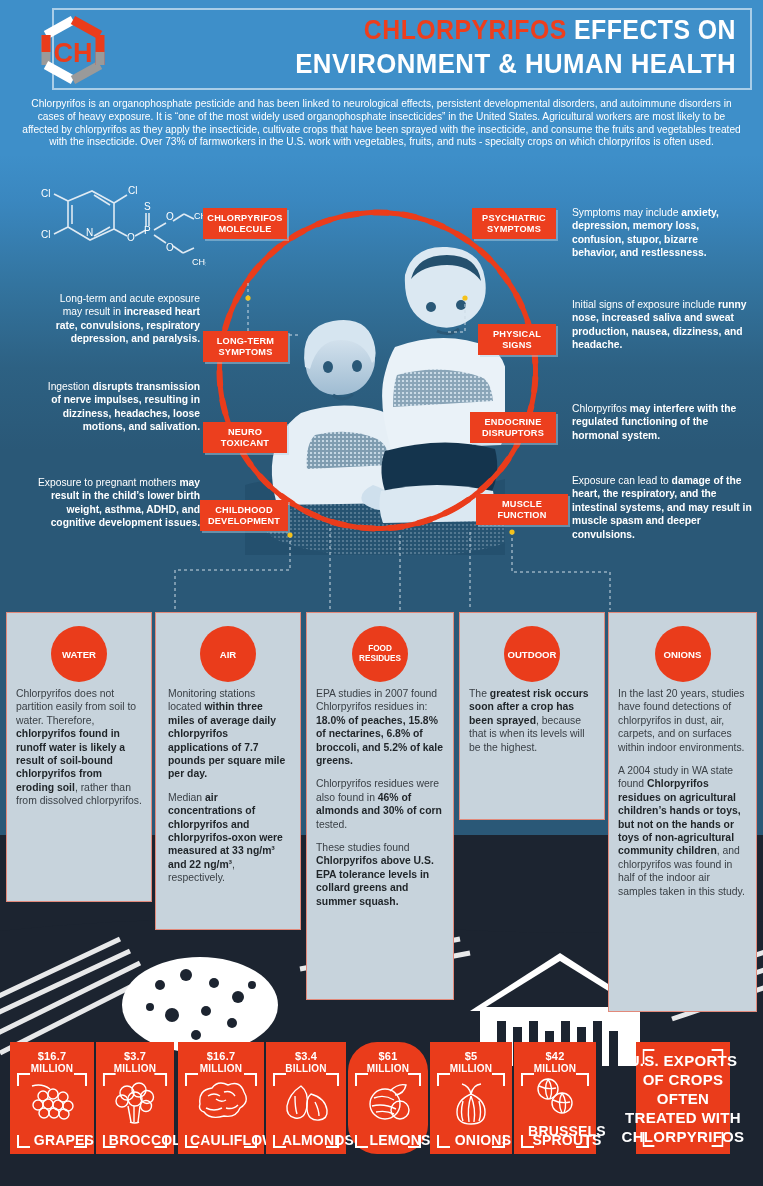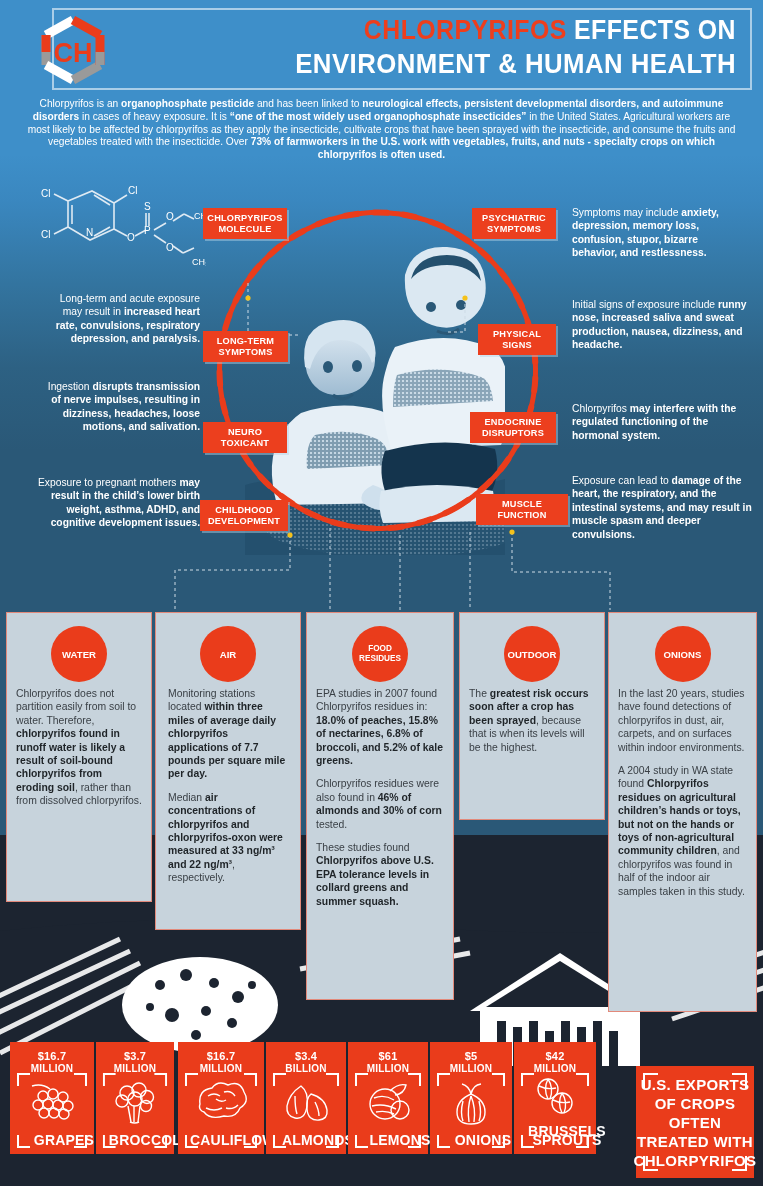--- a/index.html
+++ b/index.html
@@ -39,21 +39,21 @@
     font-size:27px; line-height:33px;
     font-stretch: condensed;
     transform: scaleX(0.92); transform-origin: right center;
   }
   .title-l2 { font-size:28px; }
   .title-red { color:#ed3e1d; }
   .intro {
     position:absolute; left:22px; top:98px; width:719px;
     text-align:center; color:#ffffff; font-size:10.2px; line-height:12.8px;
   }
-  .intro b { font-weight:bold; }
+  .intro b { font-weight:normal; }
 
   
   .mid { position:absolute; left:0; top:180px; width:763px; height:430px; }
   .chem { position:absolute; left:26px; top:3px; width:180px; height:86px; }
   .photo {
     position:absolute; left:245px; top:55px; width:260px; height:320px;
     overflow:hidden;
   }
   .ring-dots {
     position:absolute; left:215px; top:28px; width:325px; height:325px;
@@ -486,21 +486,21 @@
         <svg width="50" height="40" viewBox="0 0 50 40" fill="none" stroke="#fff" stroke-width="1.4">
           <path d="M20,4 q-12,8 -14,20 q-1,10 8,12 q10,2 12,-12 q2,-14 -6,-20 z"></path>
           <path d="M30,12 q14,4 16,16 q1,9 -8,10 q-11,1 -12,-11 q-1,-11 4,-15 z"></path>
           <path d="M14,14 q0,12 2,18"></path>
             <path d="M34,20 q4,8 4,14"></path>
         </svg>
       </div>
       <div class="crop-name">ALMONDS</div>
     </div>
 
-    <div class="crop" style="left:348px; width:80px;">
+    <div class="crop" style="left:348px; width:80px;border-radius:29px;">
       <div class="crop-amt">
         <span>$61</span>
         <span class="unit">MILLION</span>
       </div>
       <div class="brackets">
         <svg width="100%" height="100%" viewBox="0 0 68 77" preserveAspectRatio="none">
           <g stroke="#fff" stroke-width="2" fill="none">
             <path d="M2,14 L2,2 L14,2"></path>
               <path d="M54,2 L66,2 L66,14"></path>
             <path d="M2,63 L2,75 L14,75"></path>
@@ -573,21 +573,21 @@
             <path d="M7,10 q8,4 17,2"></path>
           <circle cx="30" cy="27" r="10"></circle>
           <path d="M30,17 q-5,10 0,20"></path>
             <path d="M30,17 q6,9 2,20"></path>
             <path d="M21,24 q8,4 17,2"></path>
         </svg>
       </div>
       <div class="crop-name">BRUSSELS<br>SPROUTS</div>
     </div>
 
-    <div class="exports" style="left:636px; width:118px;margin-top:24px;">
+    <div class="exports" style="left:636px; width:94px;">
       <div style="position:absolute;inset:6px;">
         <svg width="100%" height="100%" viewBox="0 0 106 100" preserveAspectRatio="none">
           <g stroke="#fff" stroke-width="2" fill="none">
             <path d="M2,16 L2,2 L16,2"></path>
               <path d="M90,2 L104,2 L104,16"></path>
             <path d="M2,84 L2,98 L16,98"></path>
               <path d="M90,98 L104,98 L104,84"></path>
           </g>
         </svg>
       </div>

